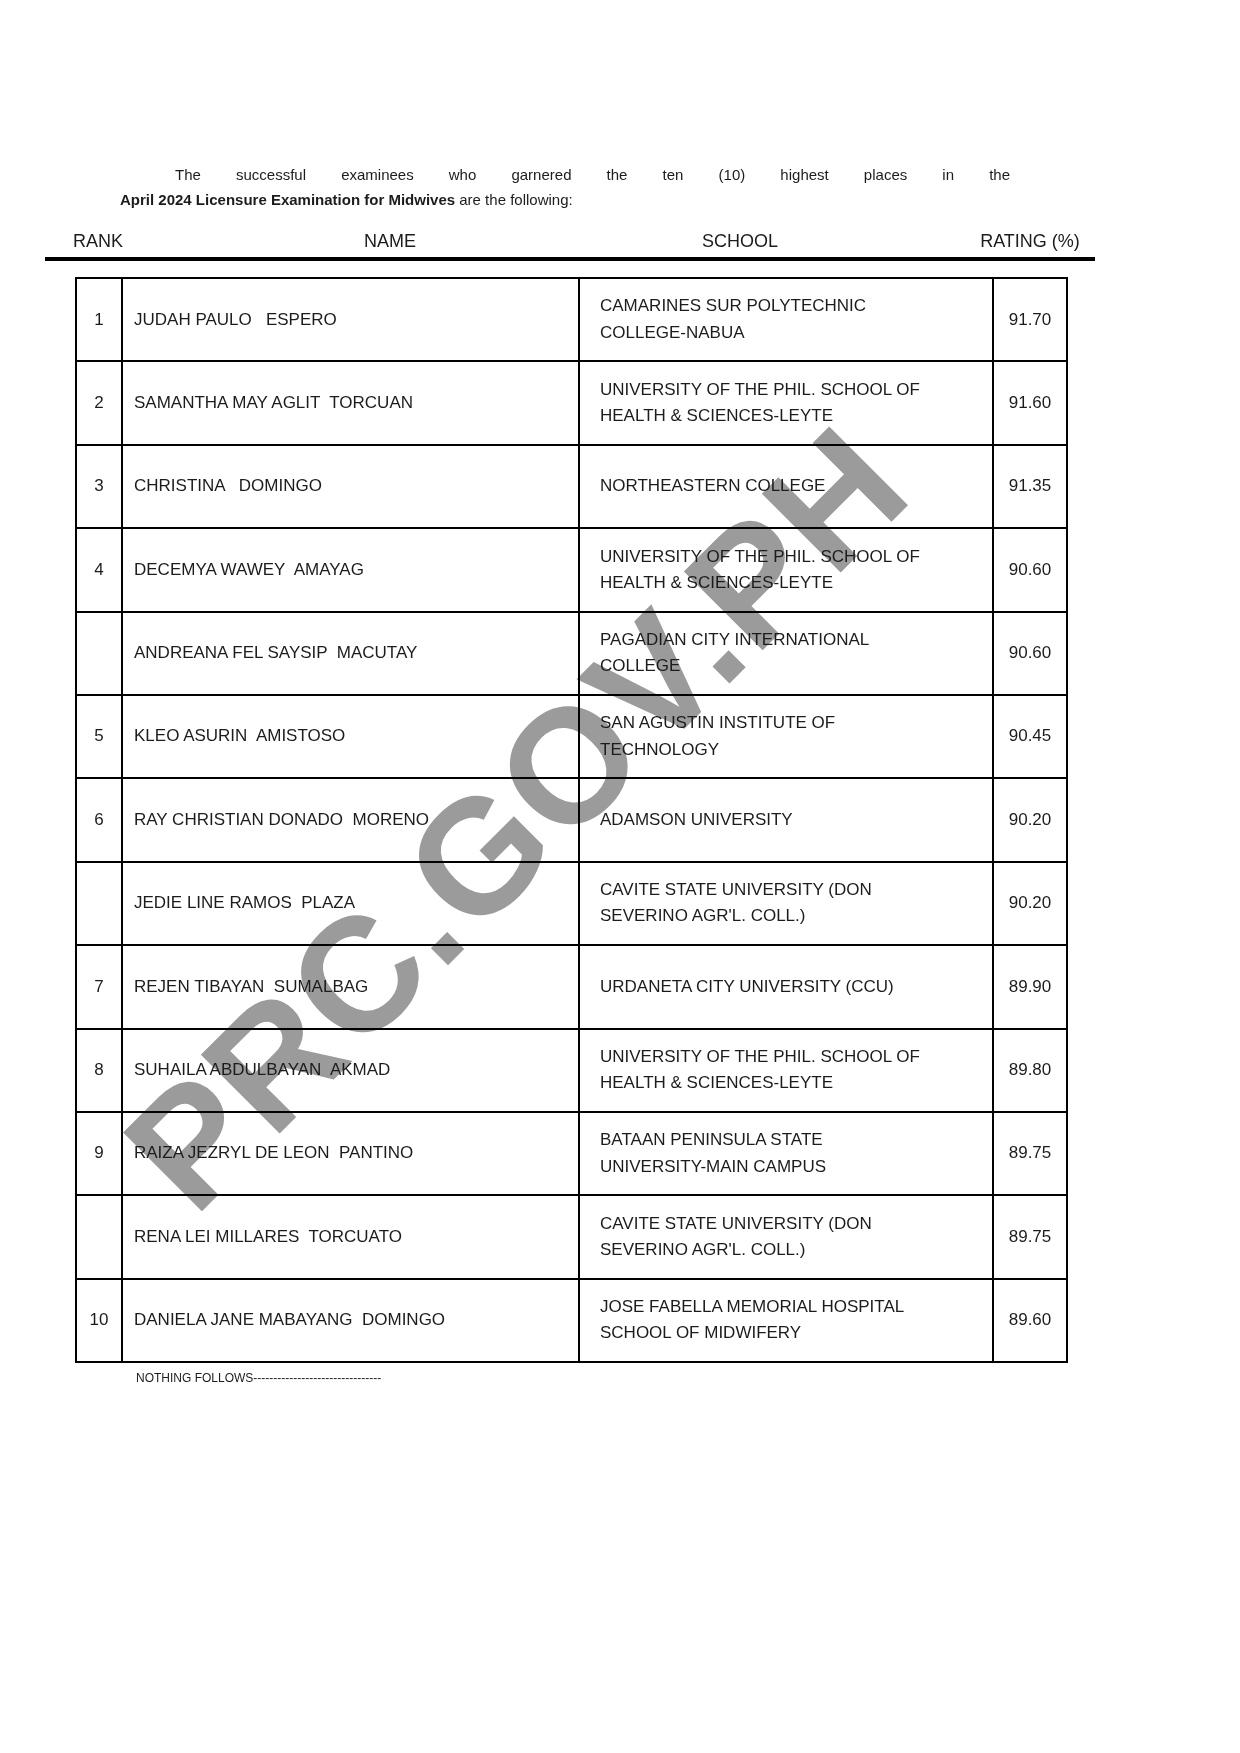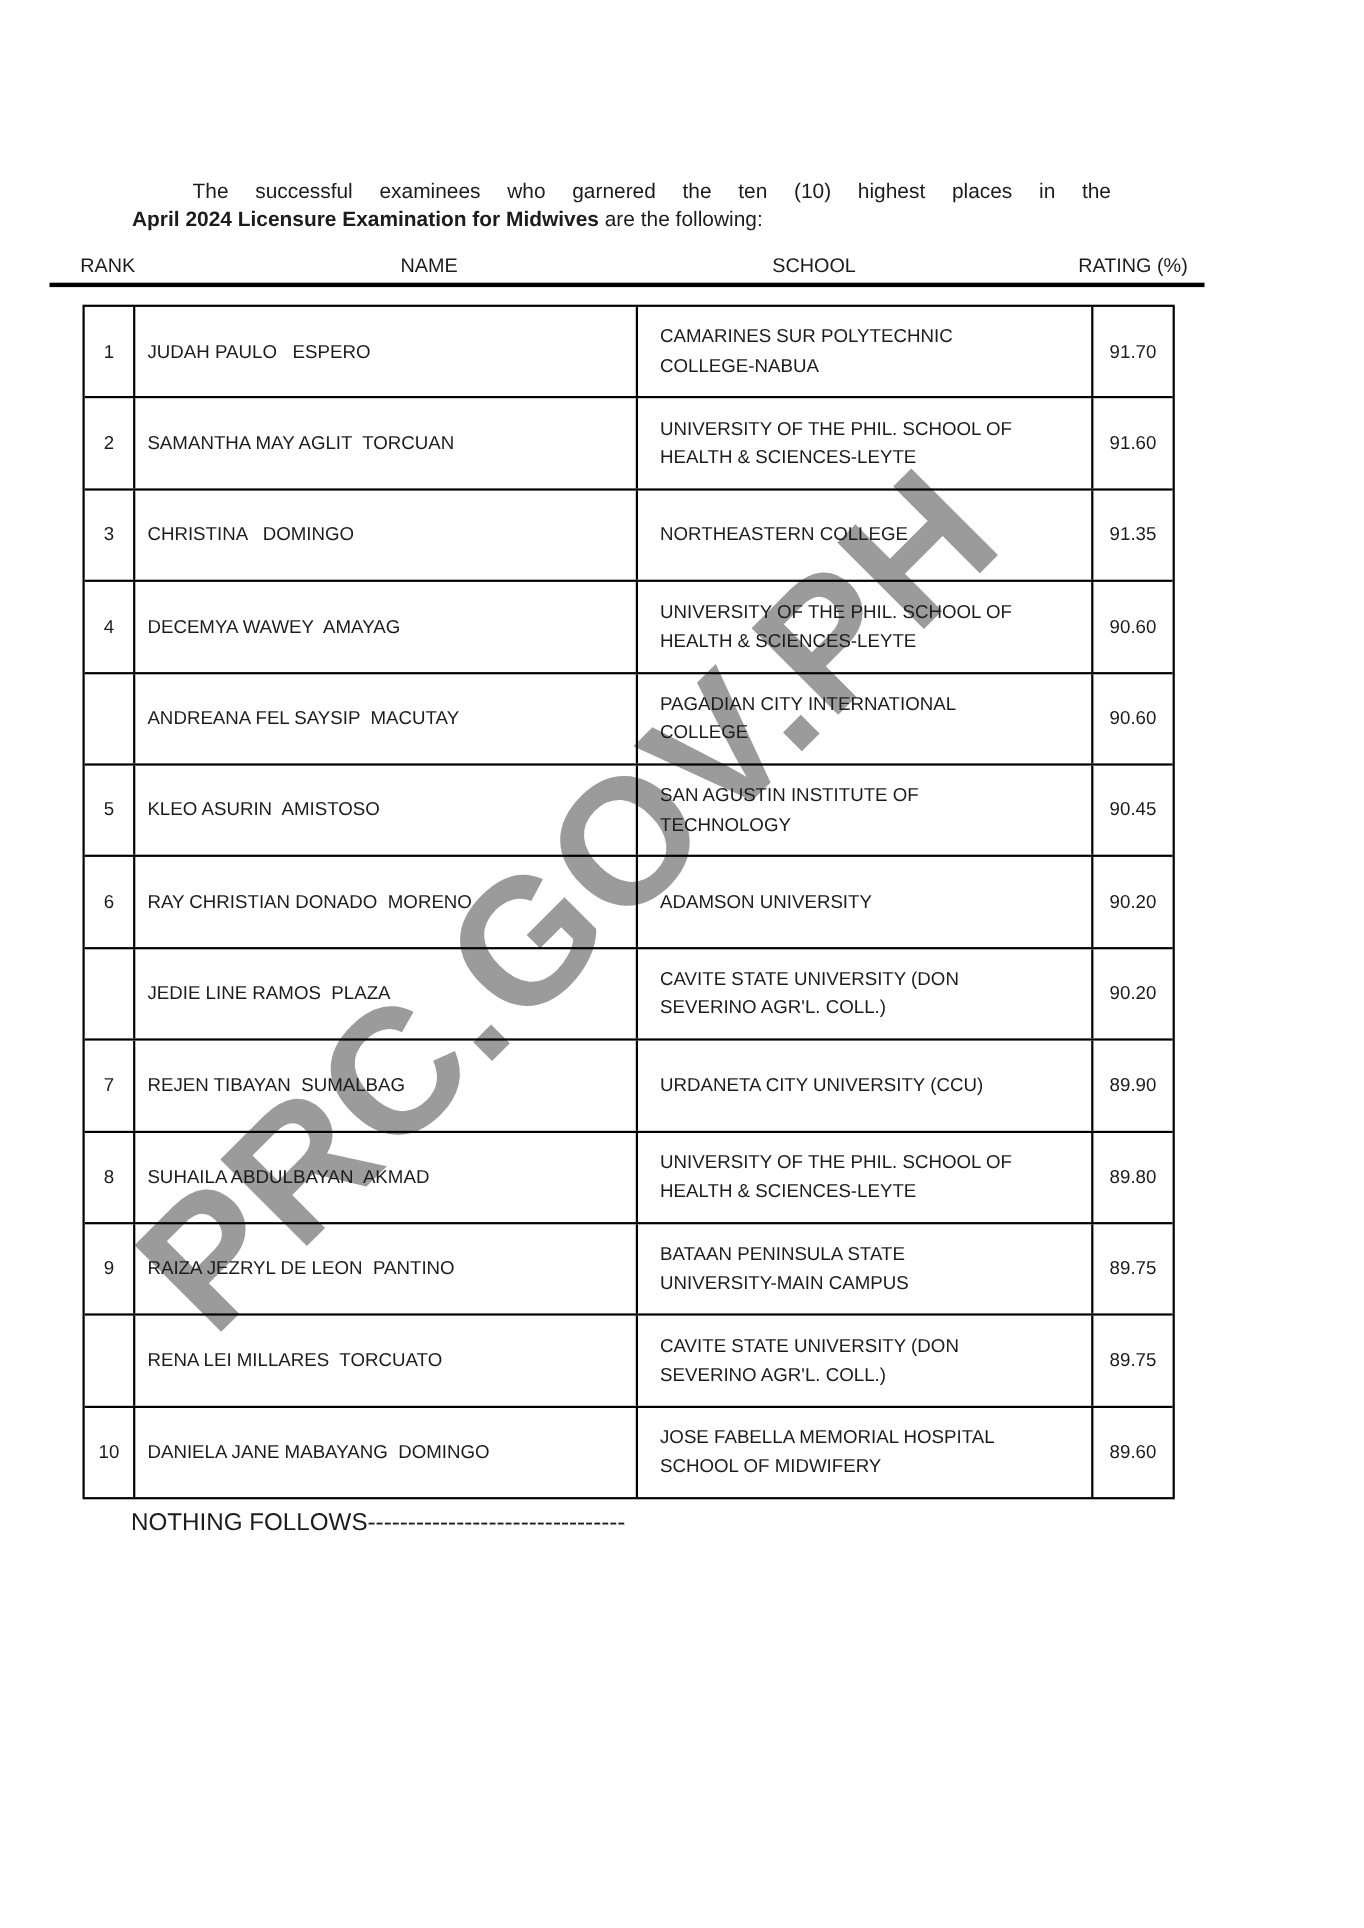--- a/index.html
+++ b/index.html
@@ -27,21 +27,21 @@
     z-index: 1;
     user-select: none;
   }
   .content { position: absolute; inset: 0; z-index: 2; }
 
   .intro {
     position: absolute;
     left: 120px;
     top: 162px;
     width: 890px;
-    font-size: 19px;
+    font-size: 15px;
     line-height: 25px;
   }
   .intro-line1 {
     display: block;
     text-indent: 55px;
     text-align: justify;
     text-align-last: justify;
   }
   .intro-line2 { display: block; }
 
@@ -94,23 +94,23 @@
     line-height: 1.55;
     border-right: 2px solid #000;
   }
   .c-rank   { justify-content: center; }
   .c-name   { padding-left: 11px; white-space: pre; }
   .c-school { padding-left: 20px; padding-right: 4px; white-space: pre-line; }
   .c-rating { justify-content: center; border-right: none; }
 
   .nothing-follows {
     position: absolute;
-    left: 119px;
+    left: 136px;
     top: 1371px;
-    font-size: 22px;
+    font-size: 12px;
     white-space: pre;
   }
 </style>
 </head>
 <body>
 
 <div class="page">
   <div class="watermark" style="color: rgb(155, 155, 155);">PRC.GOV.PH</div>
 
   <div class="content">

